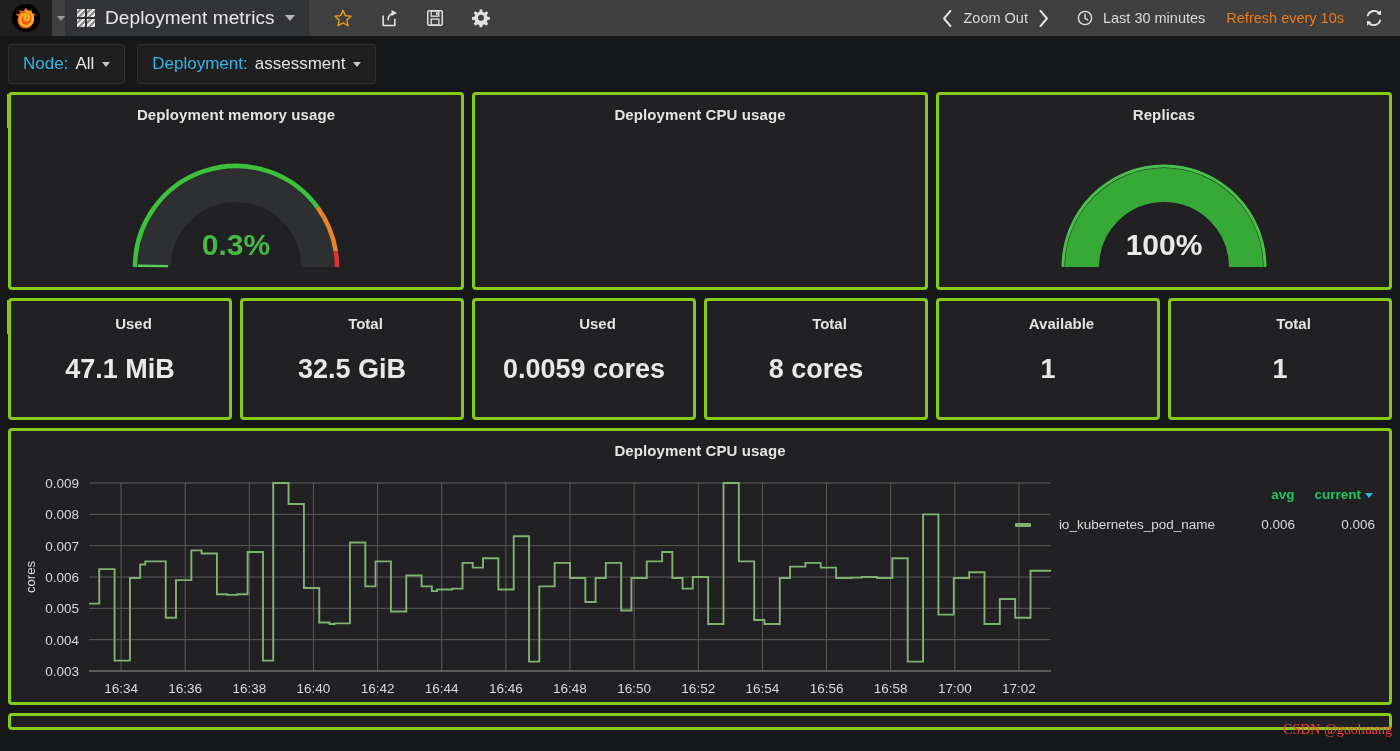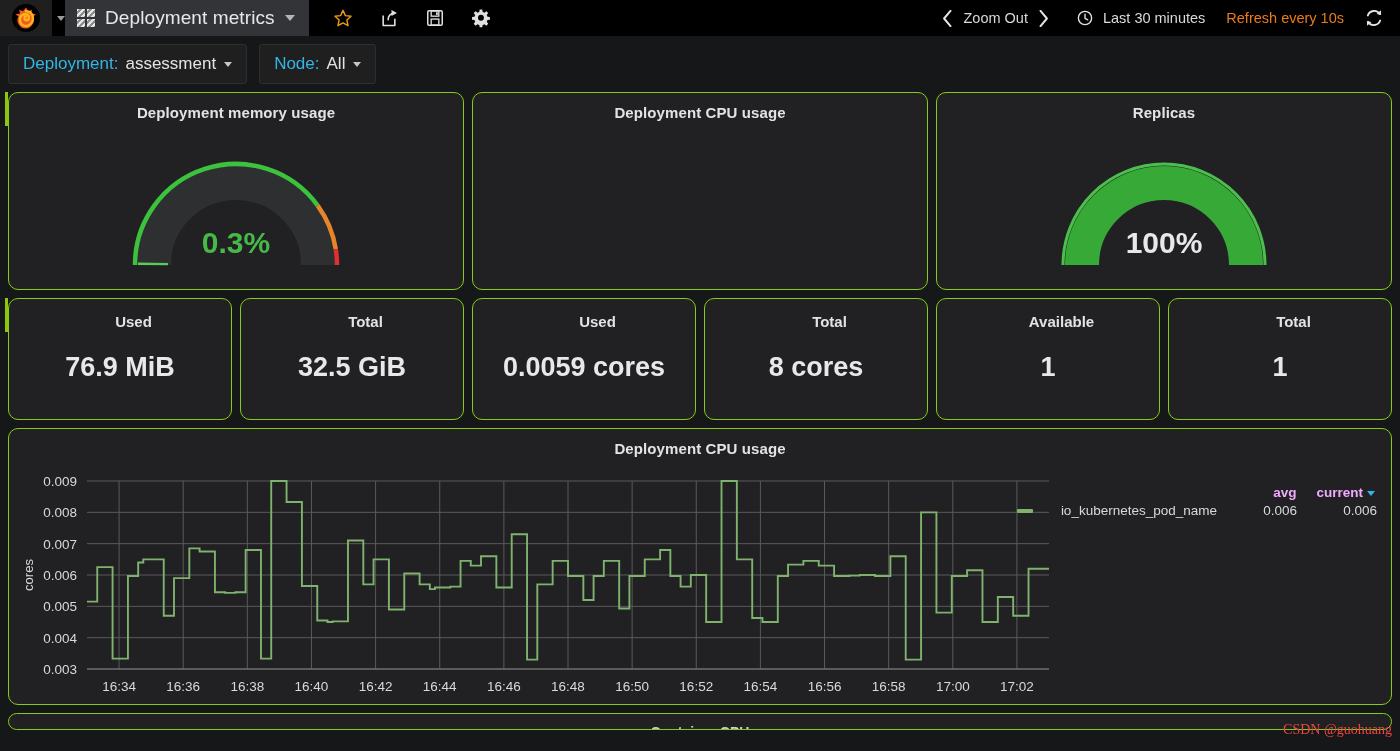--- a/index.html
+++ b/index.html
@@ -6,21 +6,21 @@
   html, body {
     width: 1400px; height: 751px;
     background: #161719;
     font-family: "Liberation Sans", sans-serif;
     overflow: hidden;
   }
 
   
   .navbar {
     height: 36px;
-    background: #000000;
+    background: #404040;
     display: flex;
     align-items: center;
     position: relative;
   }
   .logo-box {
     width: 52px; height: 36px;
     background: #1f1f20;
     display: flex; align-items: center; justify-content: center;
     flex: 0 0 auto;
   }
@@ -117,22 +117,22 @@
   .var-caret {
     width: 0; height: 0; margin-left: 1px;
     border-left: 4.5px solid transparent;
     border-right: 4.5px solid transparent;
     border-top: 5.5px solid #c7c7c7;
   }
 
   
   .panel {
     background: #212124;
-    border: 1px solid #84cc16;
-    border-radius: 10px;
+    border: 3px solid #84cc16;
+    border-radius: 4px;
     position: relative;
   }
   .panel.accent::before {
     content: "";
     position: absolute;
     left: -4px; top: -1px;
     width: 3px; height: 34px;
     background: #8ec60a;
   }
   .panel-title {
@@ -198,23 +198,23 @@
   .legend {
     position: absolute;
     right: 14px;
     top: 28px;
     font-size: 13.5px;
     color: #d8d9da;
   }
   .legend-head {
     display: flex; justify-content: flex-end;
     gap: 20px;
-    color: #f0abfc;
+    color: #22c55e;
     font-weight: bold;
-    margin-bottom: 3px;
+    margin-bottom: 15px;
     padding-right: 2px;
   }
   .legend-head span { min-width: 52px; text-align: right; }
   .legend-row {
     display: flex; align-items: center;
     gap: 28px;
   }
   .legend-swatch {
     width: 16px; height: 4px; border-radius: 1px;
     background: #7eb26d; flex: 0 0 auto;
@@ -330,27 +330,27 @@
         <path d="M17.8 13.8 A7.4 7.4 0 0 1 4.6 15.4" fill="none" stroke="#e4e4e4" stroke-width="2.1" stroke-linecap="round"></path>
         <path d="M18.6 2.6 L18.8 7.6 L13.9 6.6 Z" fill="#e4e4e4"></path>
         <path d="M3.4 19.4 L3.2 14.4 L8.1 15.4 Z" fill="#e4e4e4"></path>
       </svg>
     </span>
   </div>
 </div>
 
 <div class="submenu">
   <div class="var-box">
+    <span class="var-label">Node:</span>
+    <span class="var-value">All</span>
+    <span class="var-caret"></span>
+  </div>
+  <div class="var-box">
     <span class="var-label">Deployment:</span>
     <span class="var-value">assessment</span>
-    <span class="var-caret"></span>
-  </div>
-  <div class="var-box">
-    <span class="var-label">Node:</span>
-    <span class="var-value">All</span>
     <span class="var-caret"></span>
   </div>
 </div>
 
 <div class="row-gauges">
   <div class="panel gauge-panel accent">
     <div class="panel-title">Deployment memory usage</div>
     <div class="gauge-wrap" id="g0">
         <svg width="300" height="160" class="gauge-svg">
           <path d="M 68 142 A 82 82 0 0 1 232 142" fill="none" stroke="#2e2f31" stroke-width="34"></path>
@@ -374,21 +374,21 @@
           <path d="M 49 142 A 101 101 0 0 1 251 142" fill="none" stroke="#4bbf4b" stroke-width="3"></path>
           <text x="150" y="130" text-anchor="middle" fill="#e8e8e8" font-size="30" font-weight="bold" font-family="&quot;Liberation Sans&quot;, sans-serif">100%</text>
         </svg>
       </div>
   </div>
 </div>
 
 <div class="row-stats">
   <div class="panel stat-panel accent">
     <div class="stat-title">Used</div>
-    <div class="stat-value">76.9 MiB</div>
+    <div class="stat-value">47.1 MiB</div>
   </div>
   <div class="panel stat-panel">
     <div class="stat-title">Total</div>
     <div class="stat-value">32.5 GiB</div>
   </div>
   <div class="panel stat-panel">
     <div class="stat-title">Used</div>
     <div class="stat-value">0.0059 cores</div>
   </div>
   <div class="panel stat-panel">

